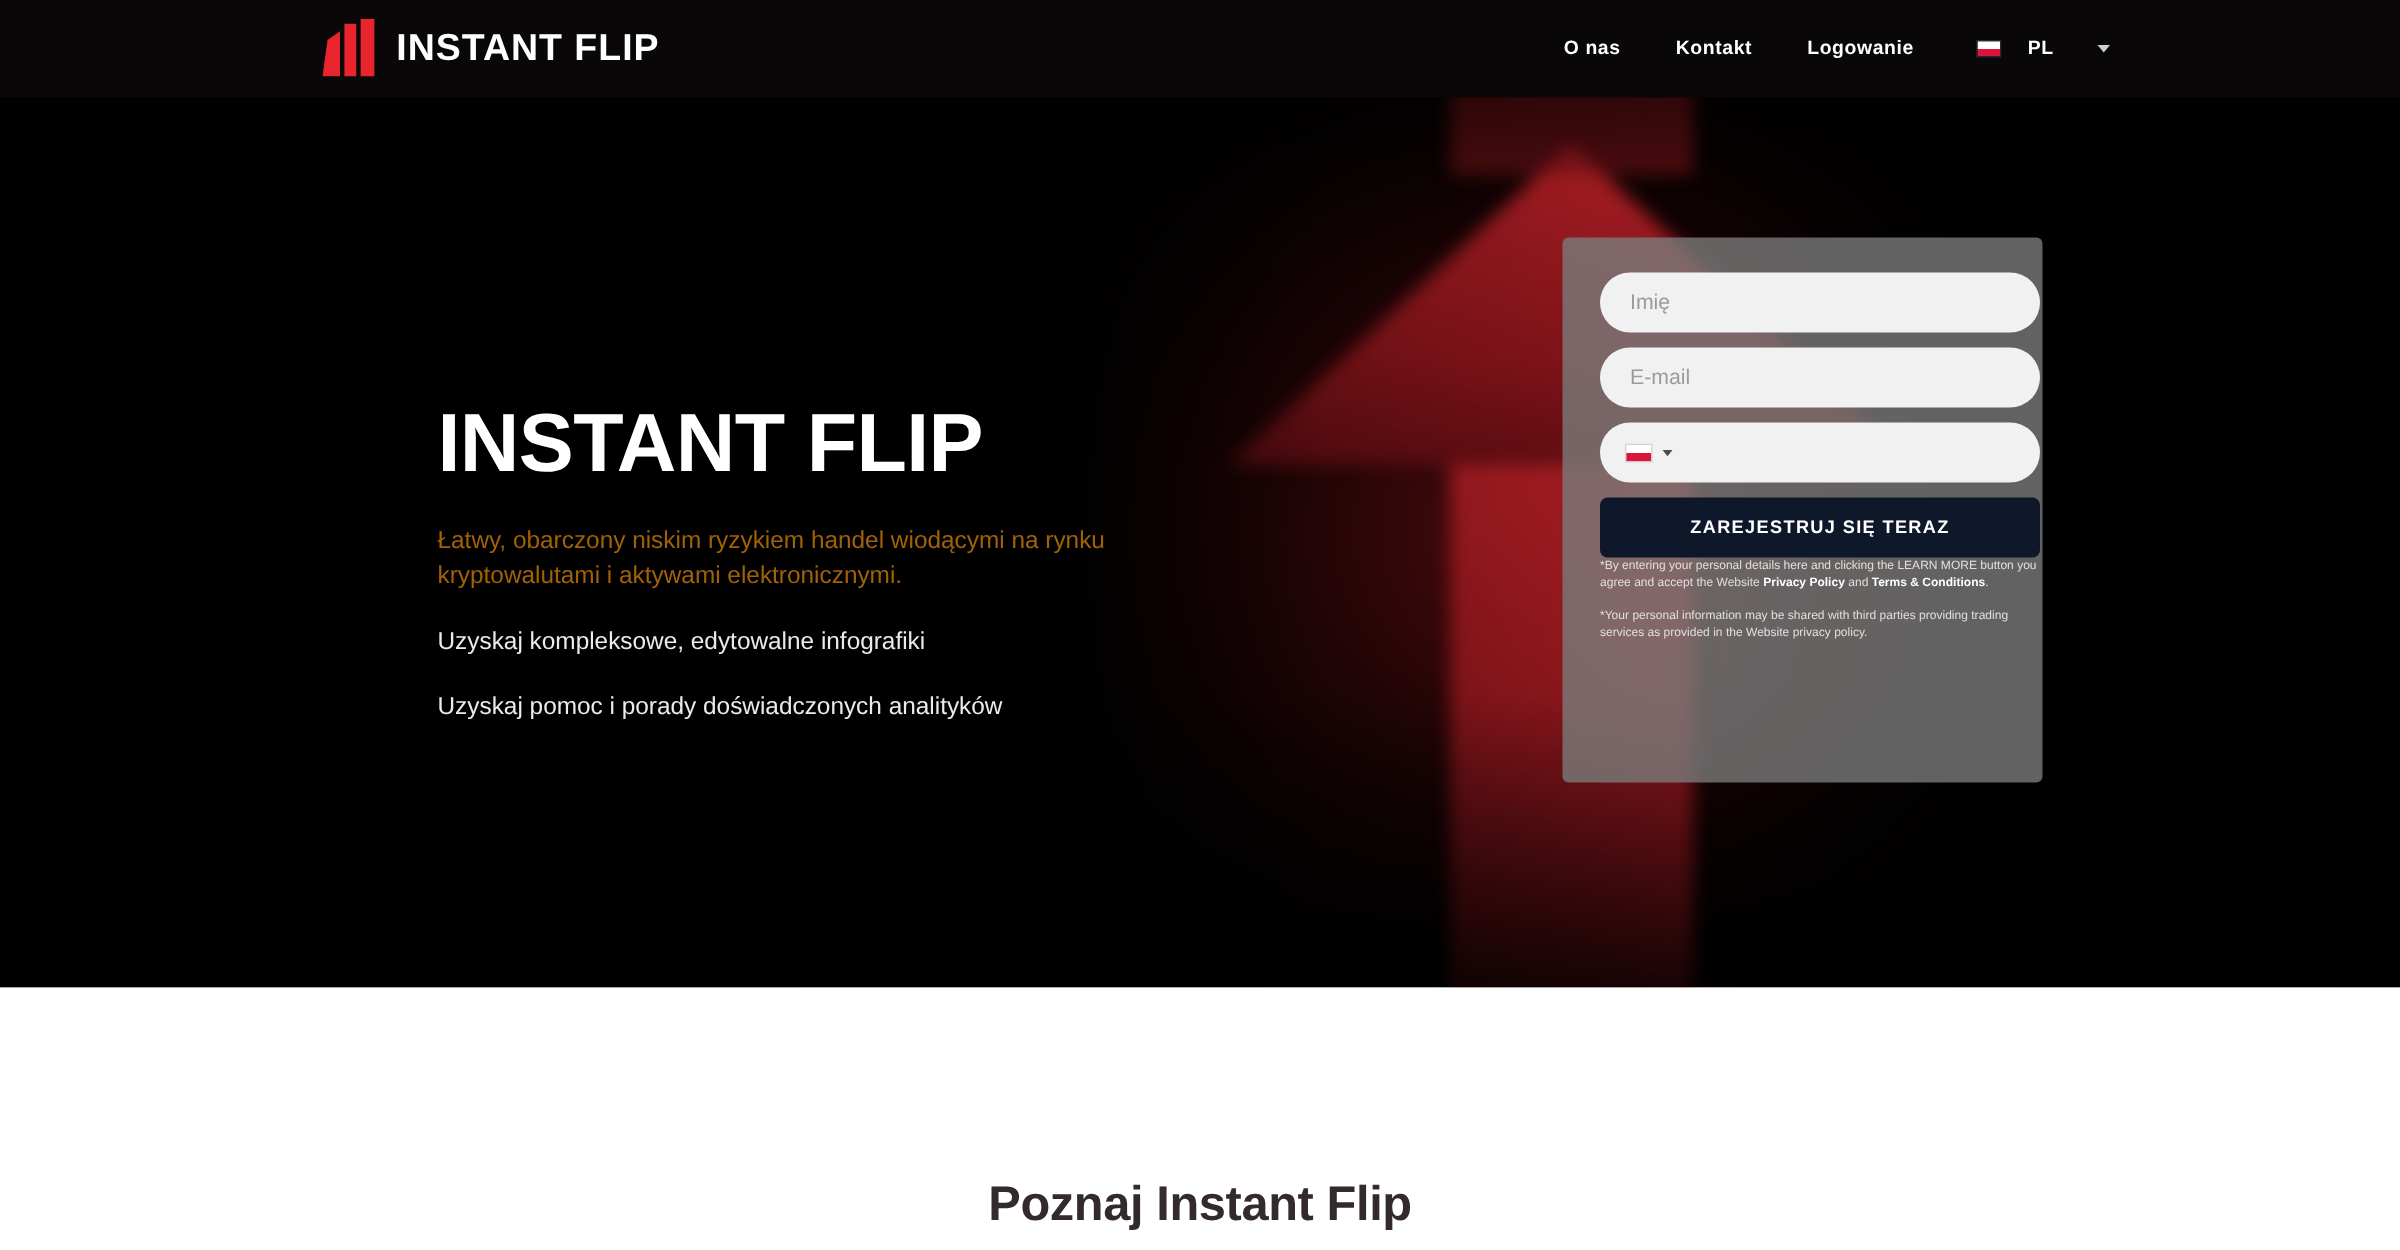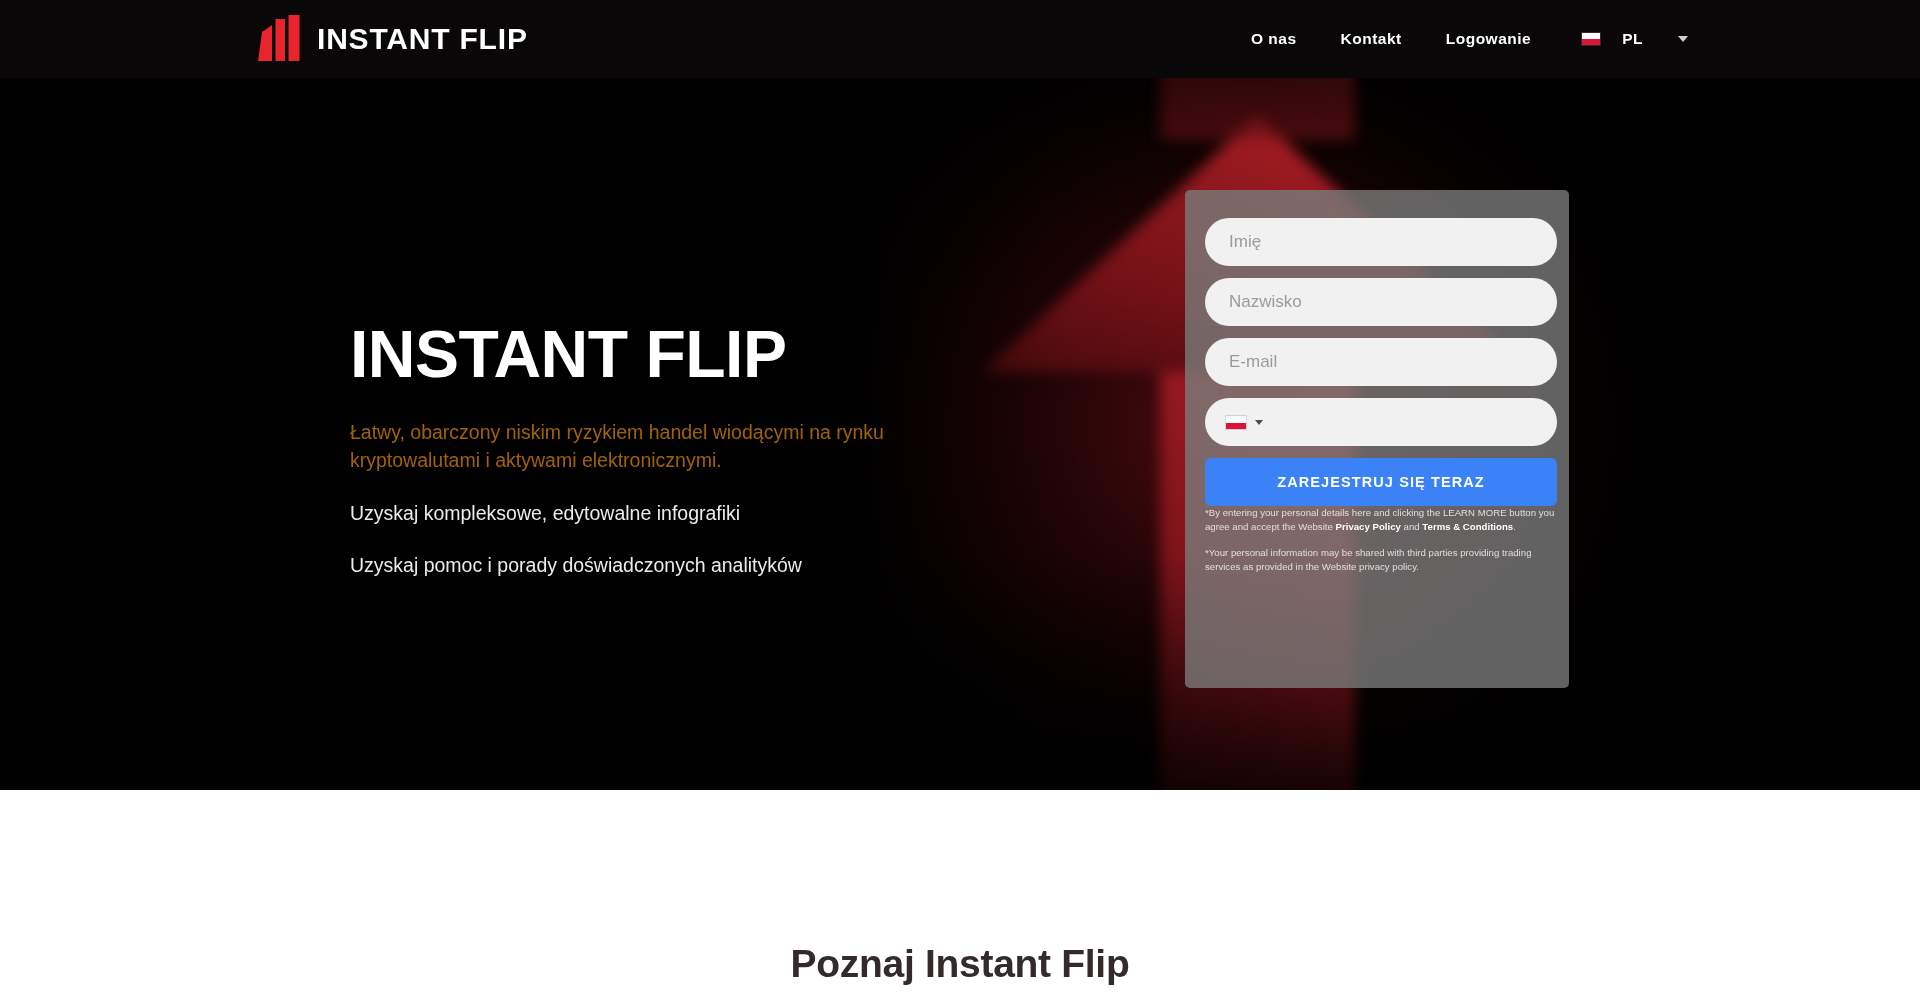--- a/index.html
+++ b/index.html
@@ -192,28 +192,28 @@
     color: #eceaea;
     font-size: 19.5px;
     font-weight: 400;
     line-height: 1.42;
     margin-top: 25px;
   }
 
   
   .signup-card {
     position: absolute;
-    left: 1185px;
+    left: 1250px;
     top: 190px;
     width: 384px;
-    height: 498px;
+    height: 436px;
     background: rgba(122,122,122,0.80);
     border-radius: 5px;
     z-index: 20;
-    padding: 28px 16px 0 20px;
+    padding: 28px 16px 0 30px;
   }
 
   .field {
     width: 352px;
     height: 48px;
     background: #f1f1f1;
     border: none;
     border-radius: 26px;
     padding: 0 24px;
     font-family: "Liberation Sans", sans-serif;
@@ -251,21 +251,21 @@
     border-left: 4px solid transparent;
     border-right: 4px solid transparent;
     border-top: 5px solid #4d4d4d;
     margin-left: 8px;
     flex: none;
   }
 
   .submit-btn {
     width: 352px;
     height: 48px;
-    background: #3b82f6;
+    background: #0f172a;
     border: none;
     border-radius: 6px;
     color: #ffffff;
     font-family: "Liberation Sans", sans-serif;
     font-size: 14.5px;
     font-weight: 700;
     letter-spacing: 1.1px;
     cursor: pointer;
     margin-top: 12px;
     display: block;
@@ -335,21 +335,20 @@
       <p class="hero-lead">Łatwy, obarczony niskim ryzykiem handel wiodącymi na rynku kryptowalutami i aktywami elektronicznymi.</p>
       <p class="hero-bullet">Uzyskaj kompleksowe, edytowalne infografiki</p>
       <p class="hero-bullet">Uzyskaj pomoc i porady doświadczonych analityków</p>
     </div>
   </section>
 
   <form class="signup-card">
 
     <input class="field" type="text" placeholder="Imię" style="">
 
-    <input class="field" type="text" placeholder="Nazwisko" style="">
 
     <input class="field" type="email" placeholder="E-mail" style="">
 
     <div class="phone-field">
       <span class="phone-flag"></span>
       <span class="phone-caret"></span>
     </div>
 
     <button class="submit-btn" type="submit">ZAREJESTRUJ SIĘ TERAZ</button>
 

